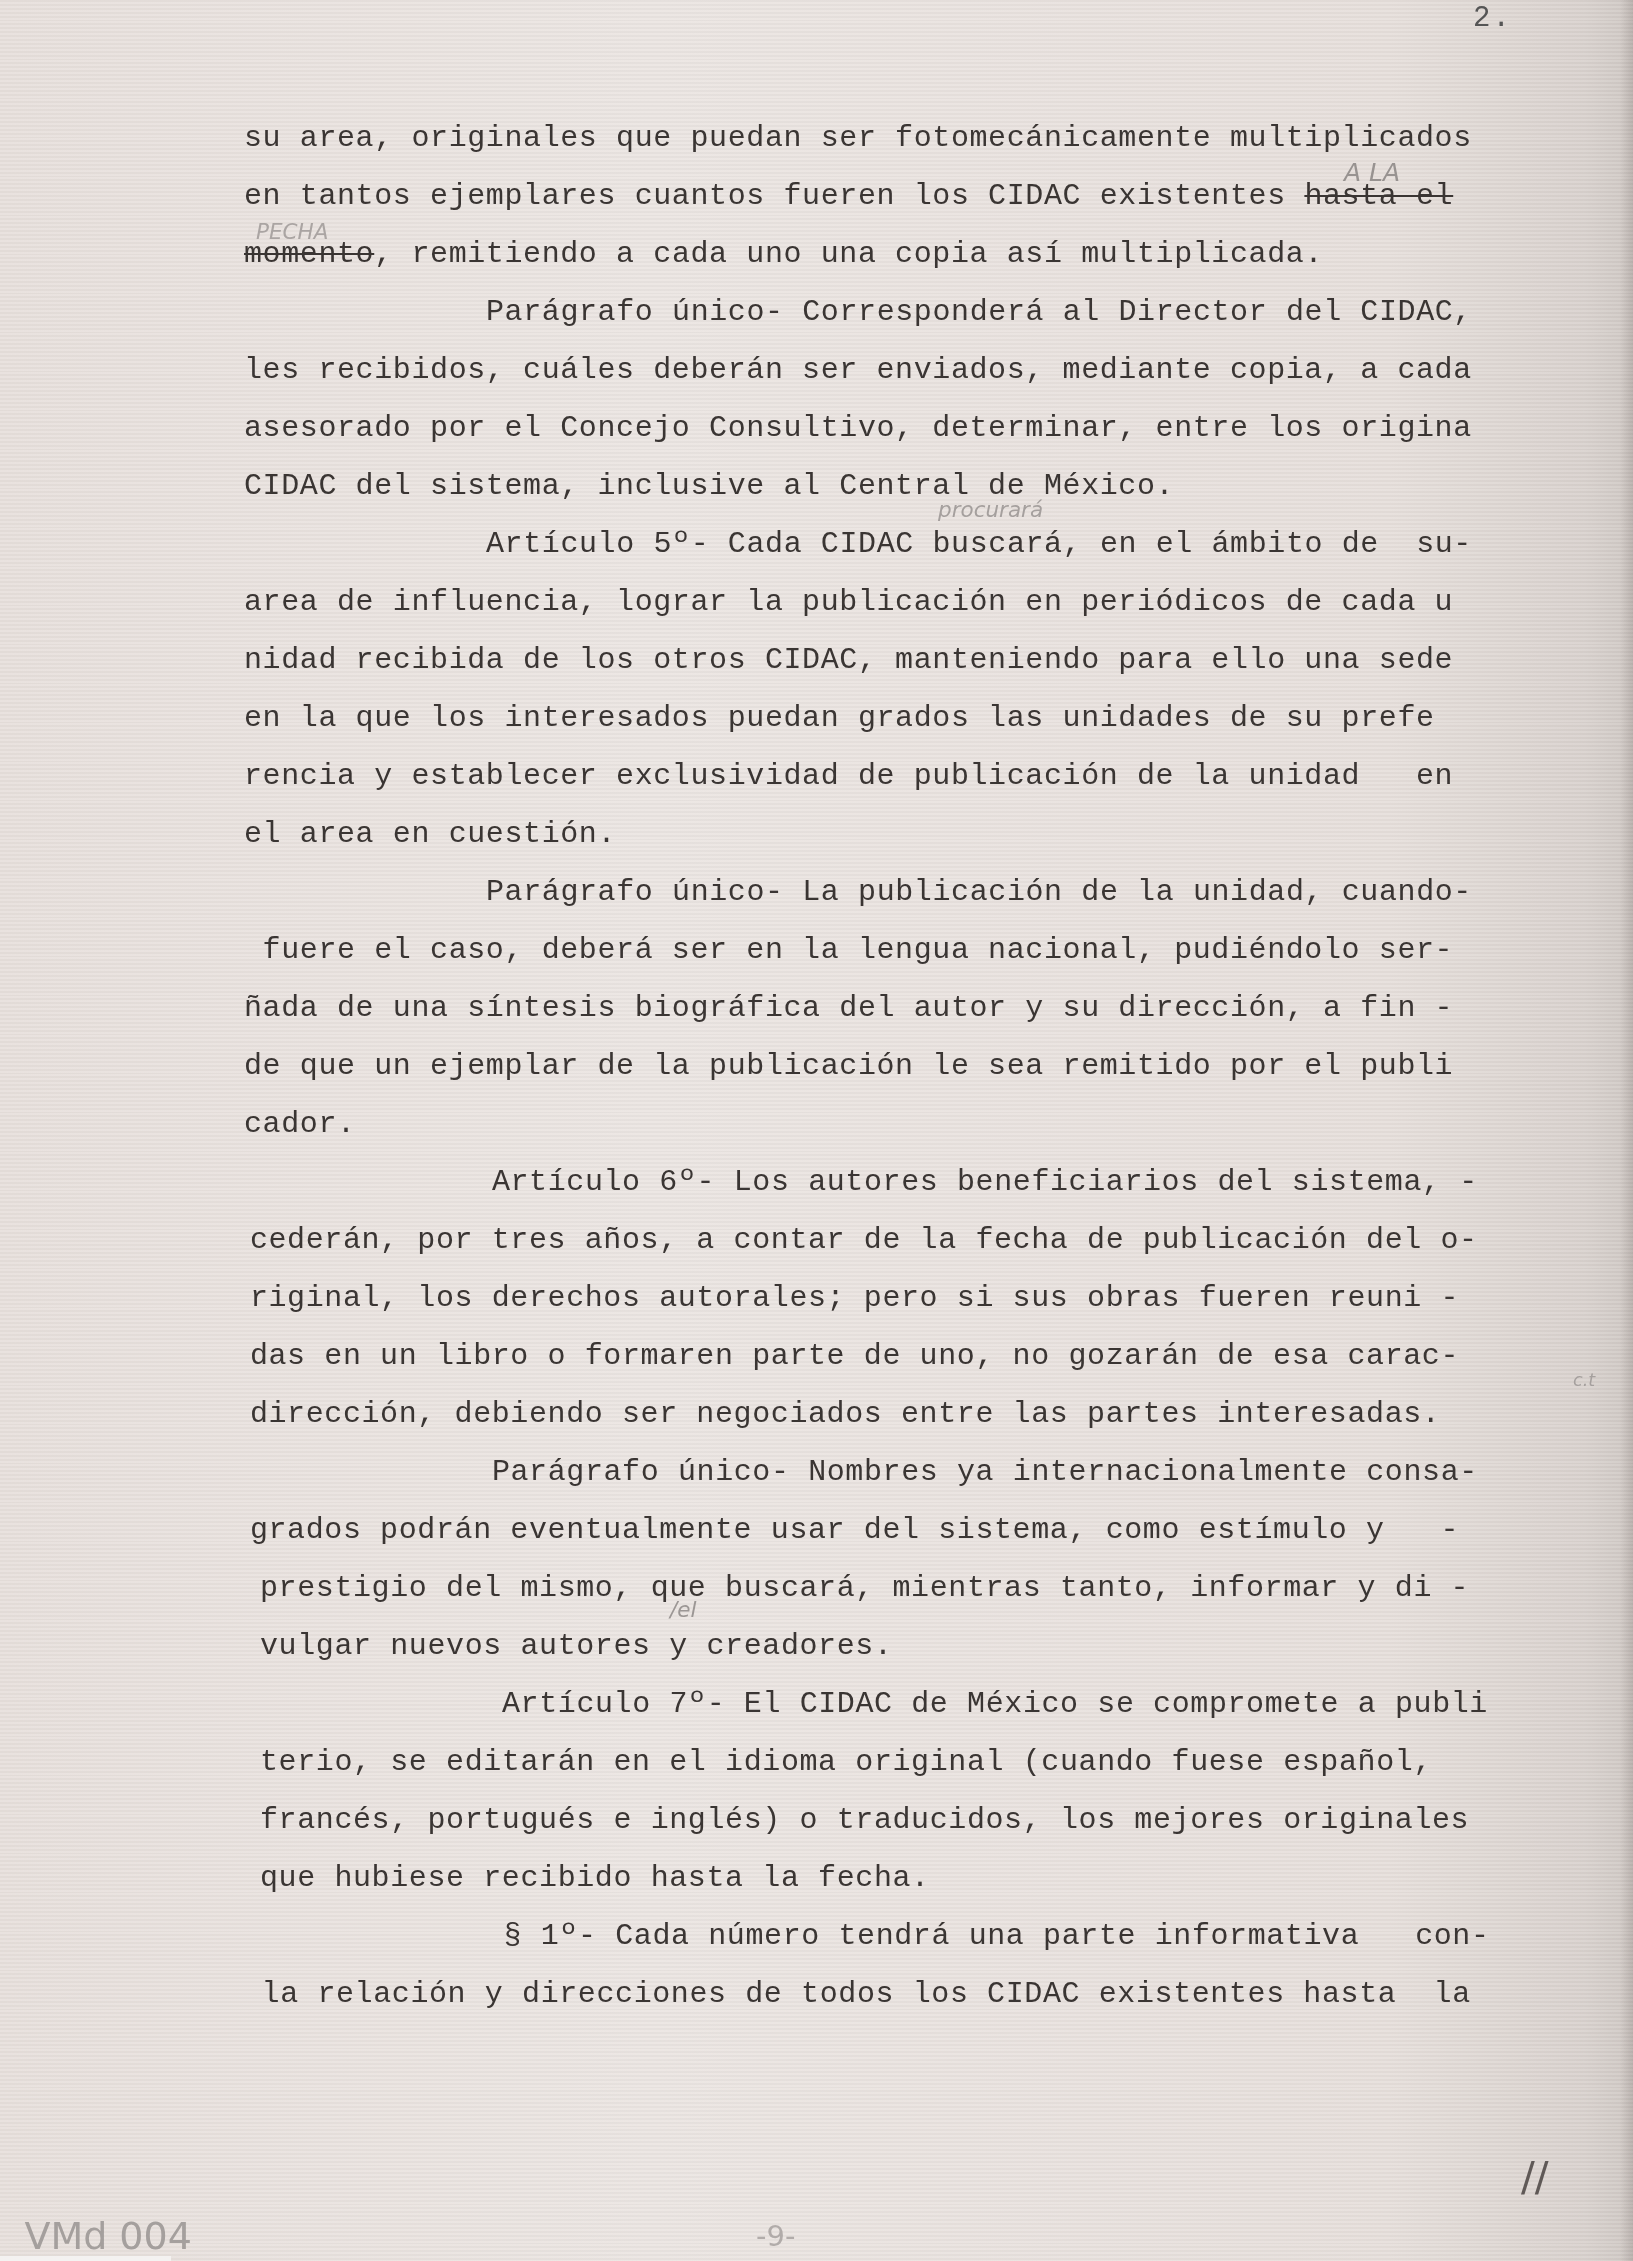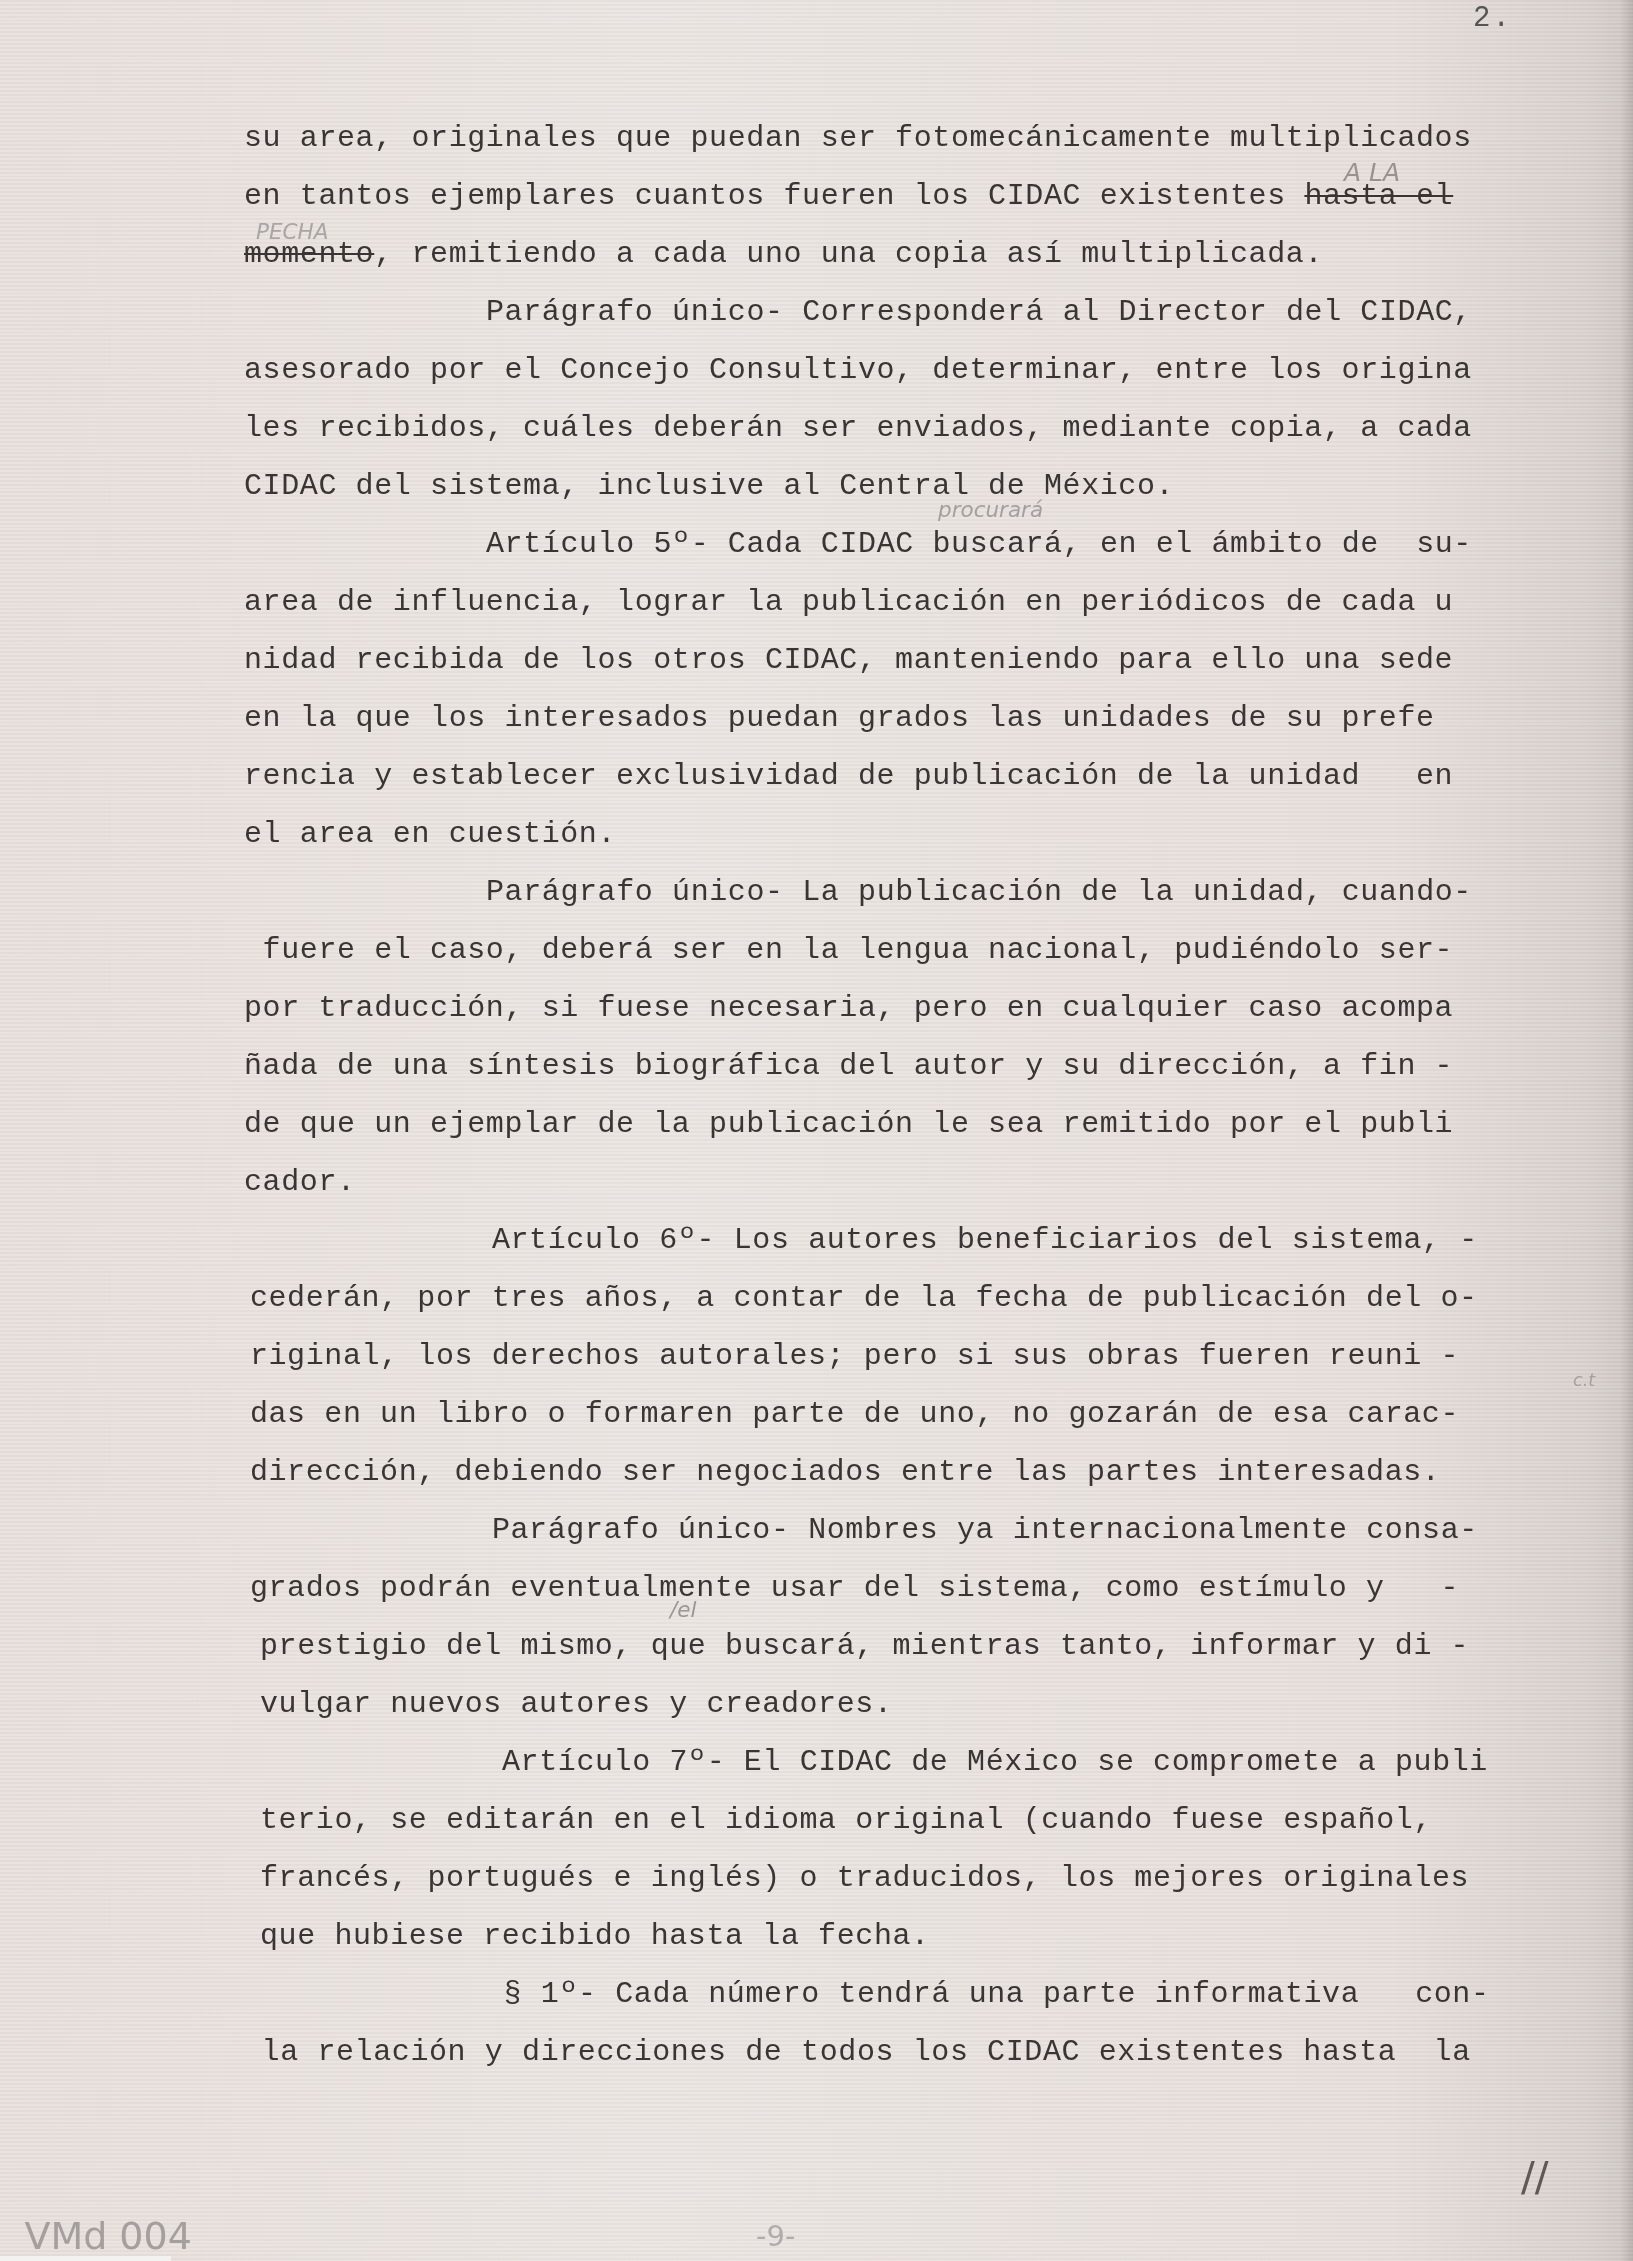--- a/index.html
+++ b/index.html
@@ -58,32 +58,31 @@
 <div class="page">
   <div class="edge-shadow"></div>
 
   <div class="page-number">2.</div>
 
   <div class="body-text">
     <div class="line"><span>su area, originales que puedan ser fotomecánicamente multiplicados</span></div>
     <div class="line"><span>en tantos ejemplares cuantos fueren los CIDAC existentes </span><span class="struck">hasta el</span></div>
     <div class="line"><span class="struck">momento</span><span>, remitiendo a cada uno una copia así multiplicada.</span></div>
     <div class="line indent"><span>Parágrafo único- Corresponderá al Director del CIDAC,</span></div>
+    <div class="line"><span>les recibidos, cuáles deberán ser enviados, mediante copia, a cada</span></div>
     <div class="line"><span>asesorado por el Concejo Consultivo, determinar, entre los origina</span></div>
-    <div class="line"><span>les recibidos, cuáles deberán ser enviados, mediante copia, a cada</span></div>
     <div class="line"><span>CIDAC del sistema, inclusive al Central de México.</span></div>
     <div class="line indent"><span>Artículo 5º- Cada CIDAC buscará, en el ámbito de  su-</span></div>
     <div class="line"><span>area de influencia, lograr la publicación en periódicos de cada u</span></div>
     <div class="line"><span>nidad recibida de los otros CIDAC, manteniendo para ello una sede</span></div>
     <div class="line"><span>en la que los interesados puedan grados las unidades de su prefe</span></div>
     <div class="line"><span>rencia y establecer exclusividad de publicación de la unidad   en</span></div>
     <div class="line"><span>el area en cuestión.</span></div>
     <div class="line indent"><span>Parágrafo único- La publicación de la unidad, cuando-</span></div>
     <div class="line"><span> fuere el caso, deberá ser en la lengua nacional, pudiéndolo ser-</span></div>
-    <div class="line"><span>por traducción, si fuese necesaria, pero en cualquier caso acompa</span></div>
     <div class="line"><span>ñada de una síntesis biográfica del autor y su dirección, a fin -</span></div>
     <div class="line"><span>de que un ejemplar de la publicación le sea remitido por el publi</span></div>
     <div class="line"><span>cador.</span></div>
     <div class="line indent shift1"><span>Artículo 6º- Los autores beneficiarios del sistema, -</span></div>
     <div class="line shift1"><span>cederán, por tres años, a contar de la fecha de publicación del o-</span></div>
     <div class="line shift1"><span>riginal, los derechos autorales; pero si sus obras fueren reuni -</span></div>
     <div class="line shift1"><span>das en un libro o formaren parte de uno, no gozarán de esa carac-</span></div>
     <div class="line shift1"><span>dirección, debiendo ser negociados entre las partes interesadas.</span></div>
     <div class="line indent shift1"><span>Parágrafo único- Nombres ya internacionalmente consa-</span></div>
     <div class="line shift1"><span>grados podrán eventualmente usar del sistema, como estímulo y   -</span></div>

